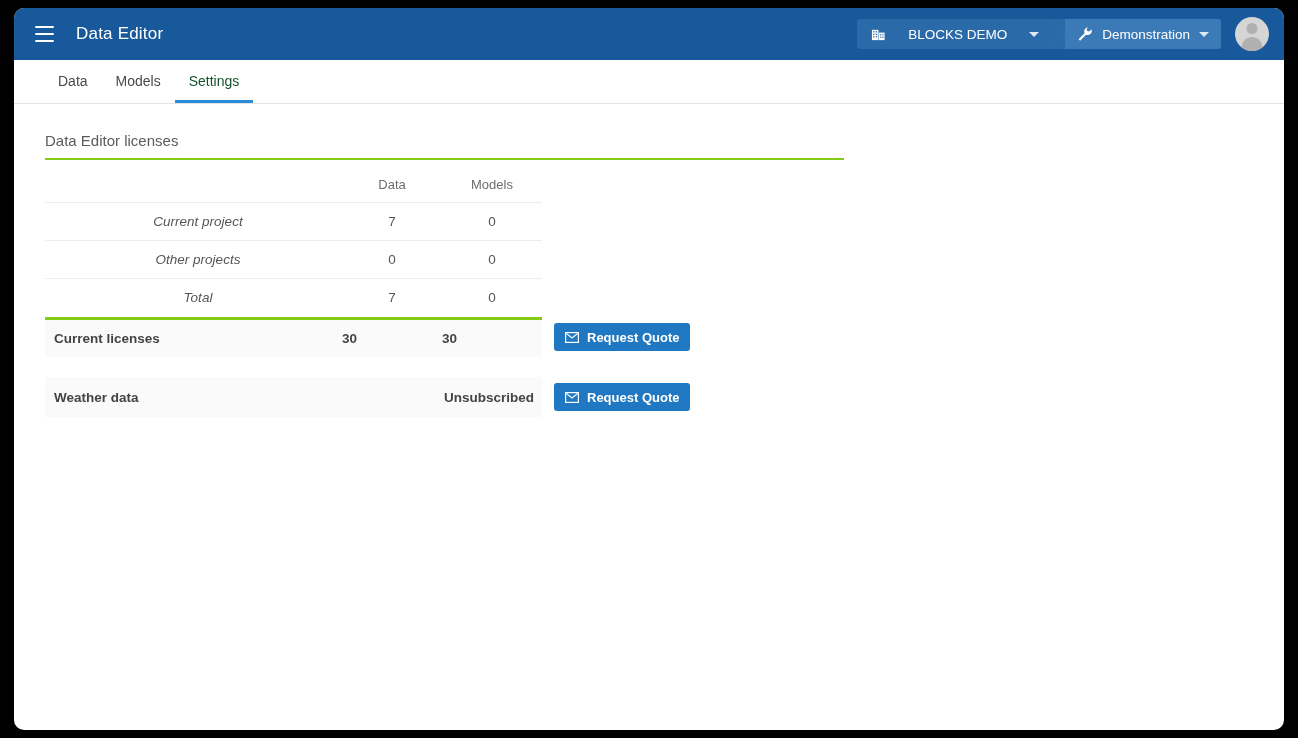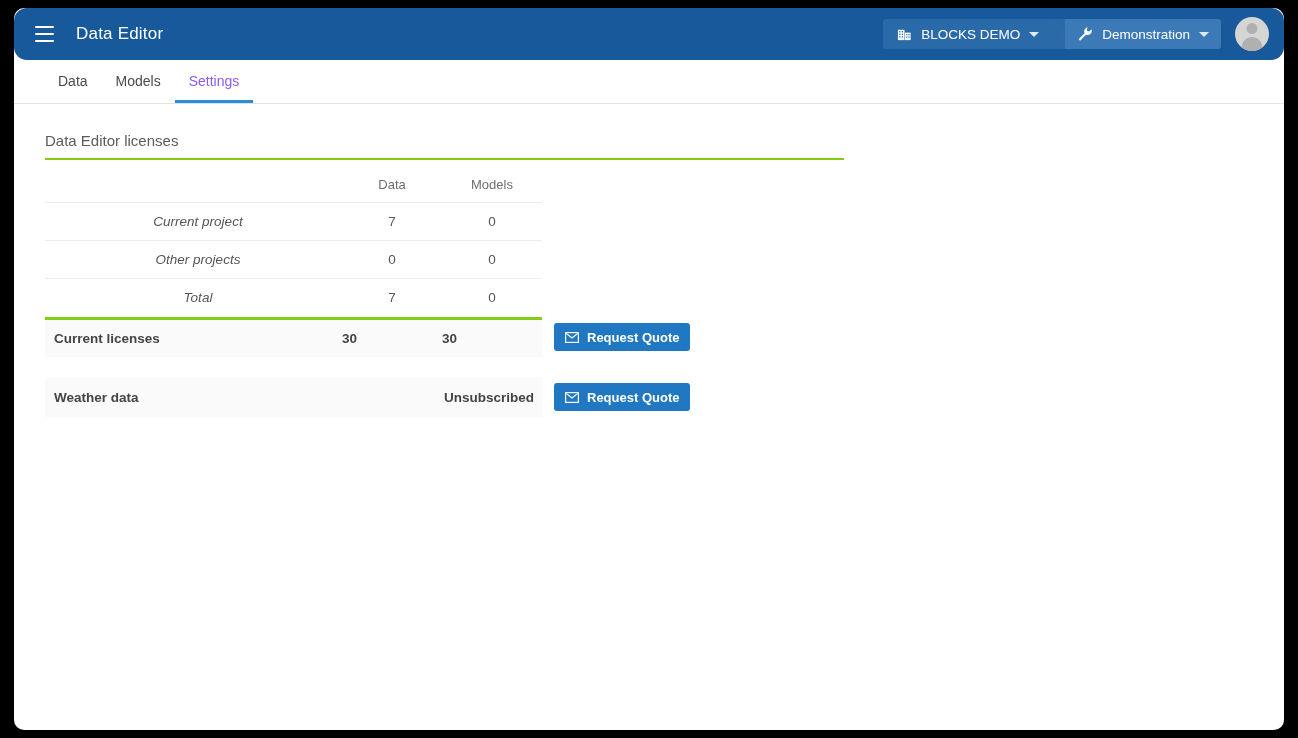--- a/index.html
+++ b/index.html
@@ -20,21 +20,20 @@
   }
 
   
   #appbar {
     position: relative;
     height: 52px;
     background: #17599b;
     display: flex;
     align-items: center;
     padding: 0 0 0 4px;
-    border-radius: 13px;
   }
   .hamburger {
     width: 40px; height: 40px;
     margin-left: 6px;
     display: flex; flex-direction: column;
     align-items: center; justify-content: center;
     cursor: pointer;
   }
   .hamburger span {
     display: block;
@@ -68,20 +67,21 @@
     font-size: 13.5px;
     padding: 0 13px;
     cursor: pointer;
     white-space: nowrap;
   }
   .crumb.c1 {
     background: #2a6aa8;
     border-radius: 3px 0 0 3px;
     padding-left: 14px;
     padding-right: 10px;
+    gap: 13px;
   }
   .crumb-arrow {
     width: 16px;
     background: #2a6aa8;
     position: relative;
   }
   .crumb-arrow::after {
     content: "";
     position: absolute;
     left: 0; top: 0;
@@ -153,21 +153,21 @@
   .tab {
     font-size: 14px;
     color: #4a4a4a;
     padding: 0 14px 11px 14px;
     cursor: pointer;
     border-bottom: 3px solid transparent;
     white-space: nowrap;
   }
   .tab:first-child { padding-left: 13px; }
   .tab.active {
-    color: #8b5cf6;
+    color: #14532d;
     border-bottom-color: #2b8cd9;
     margin-top: 32px;
   }
 
   
   #content { padding: 0 0 0 31px; }
   .section-title {
     font-size: 15px;
     color: #5b5b5b;
     padding-top: 28px;

